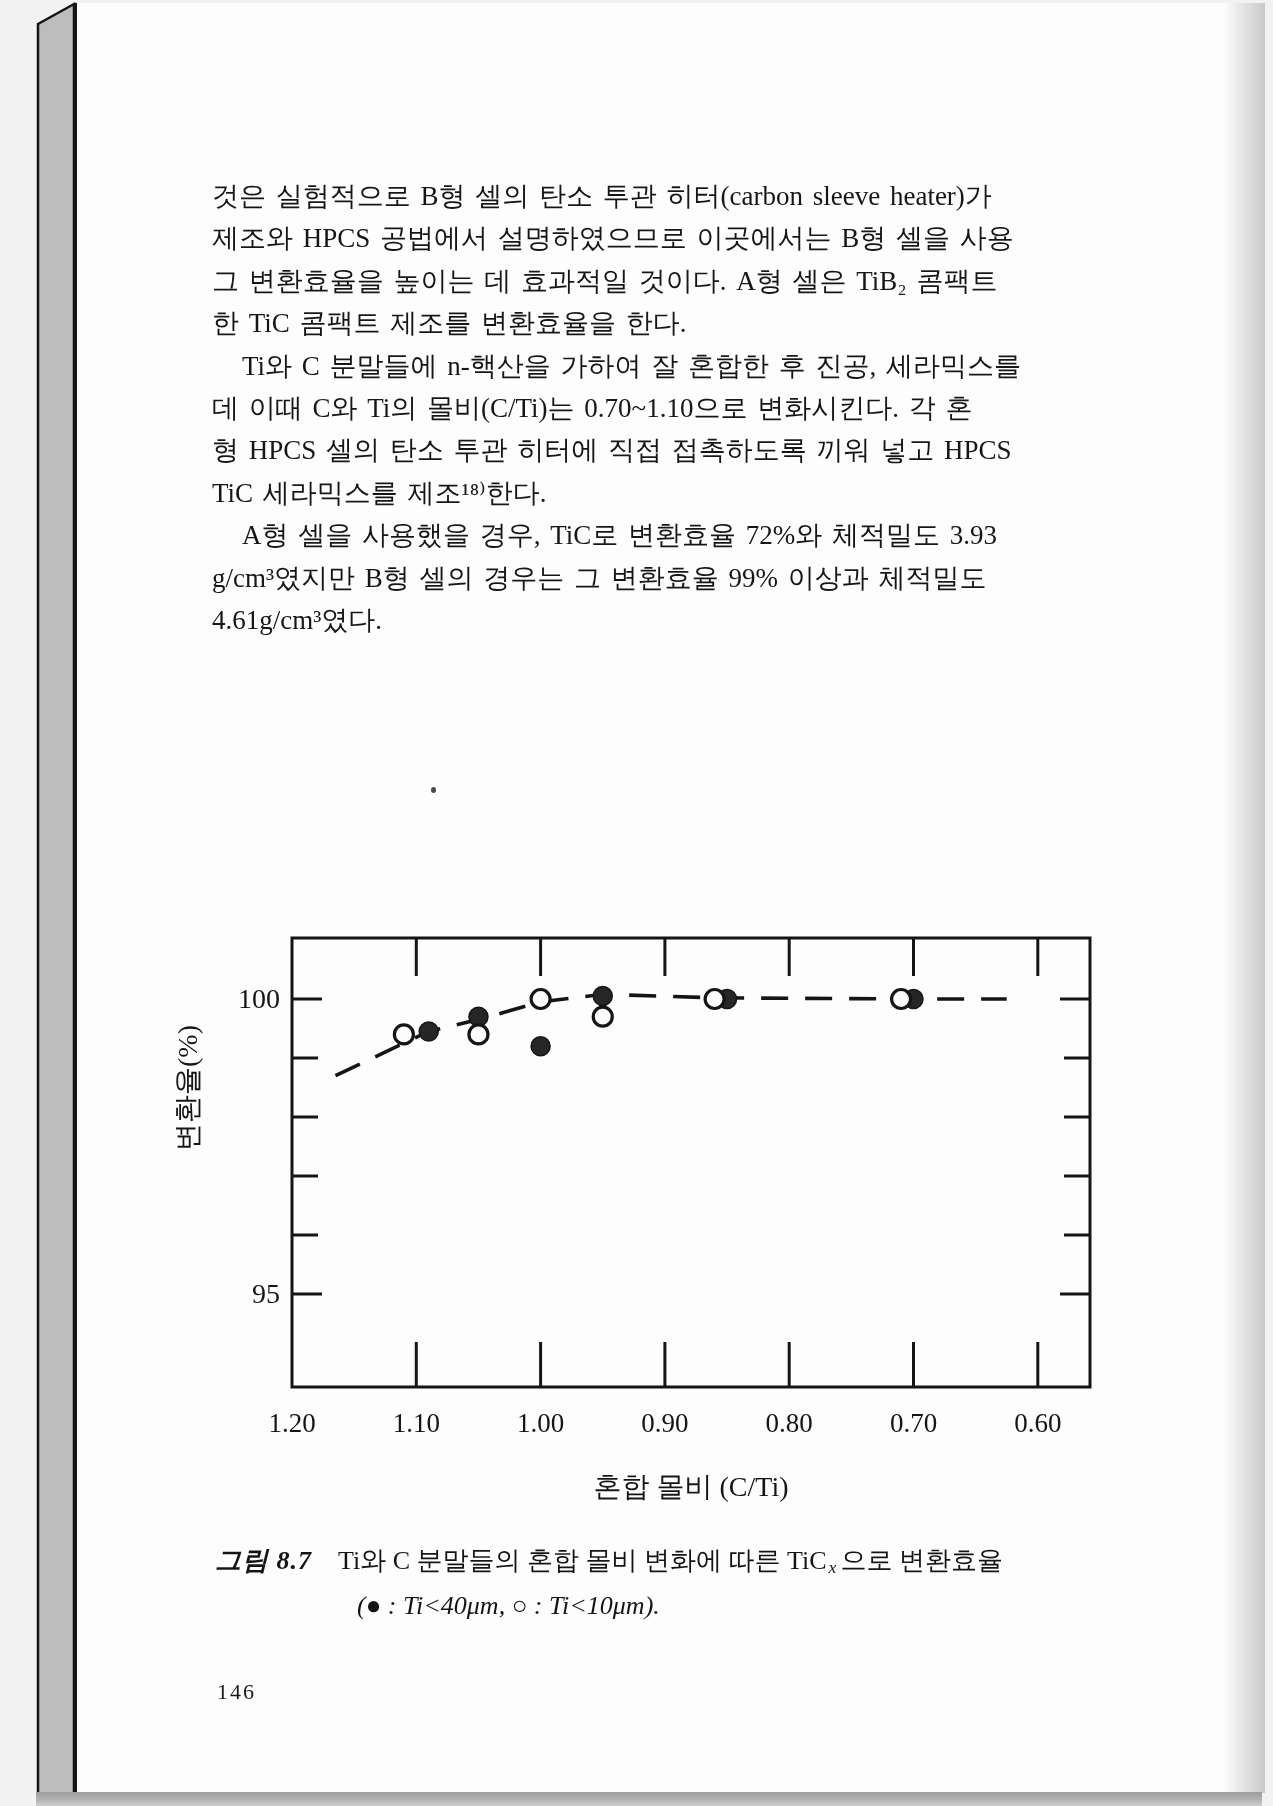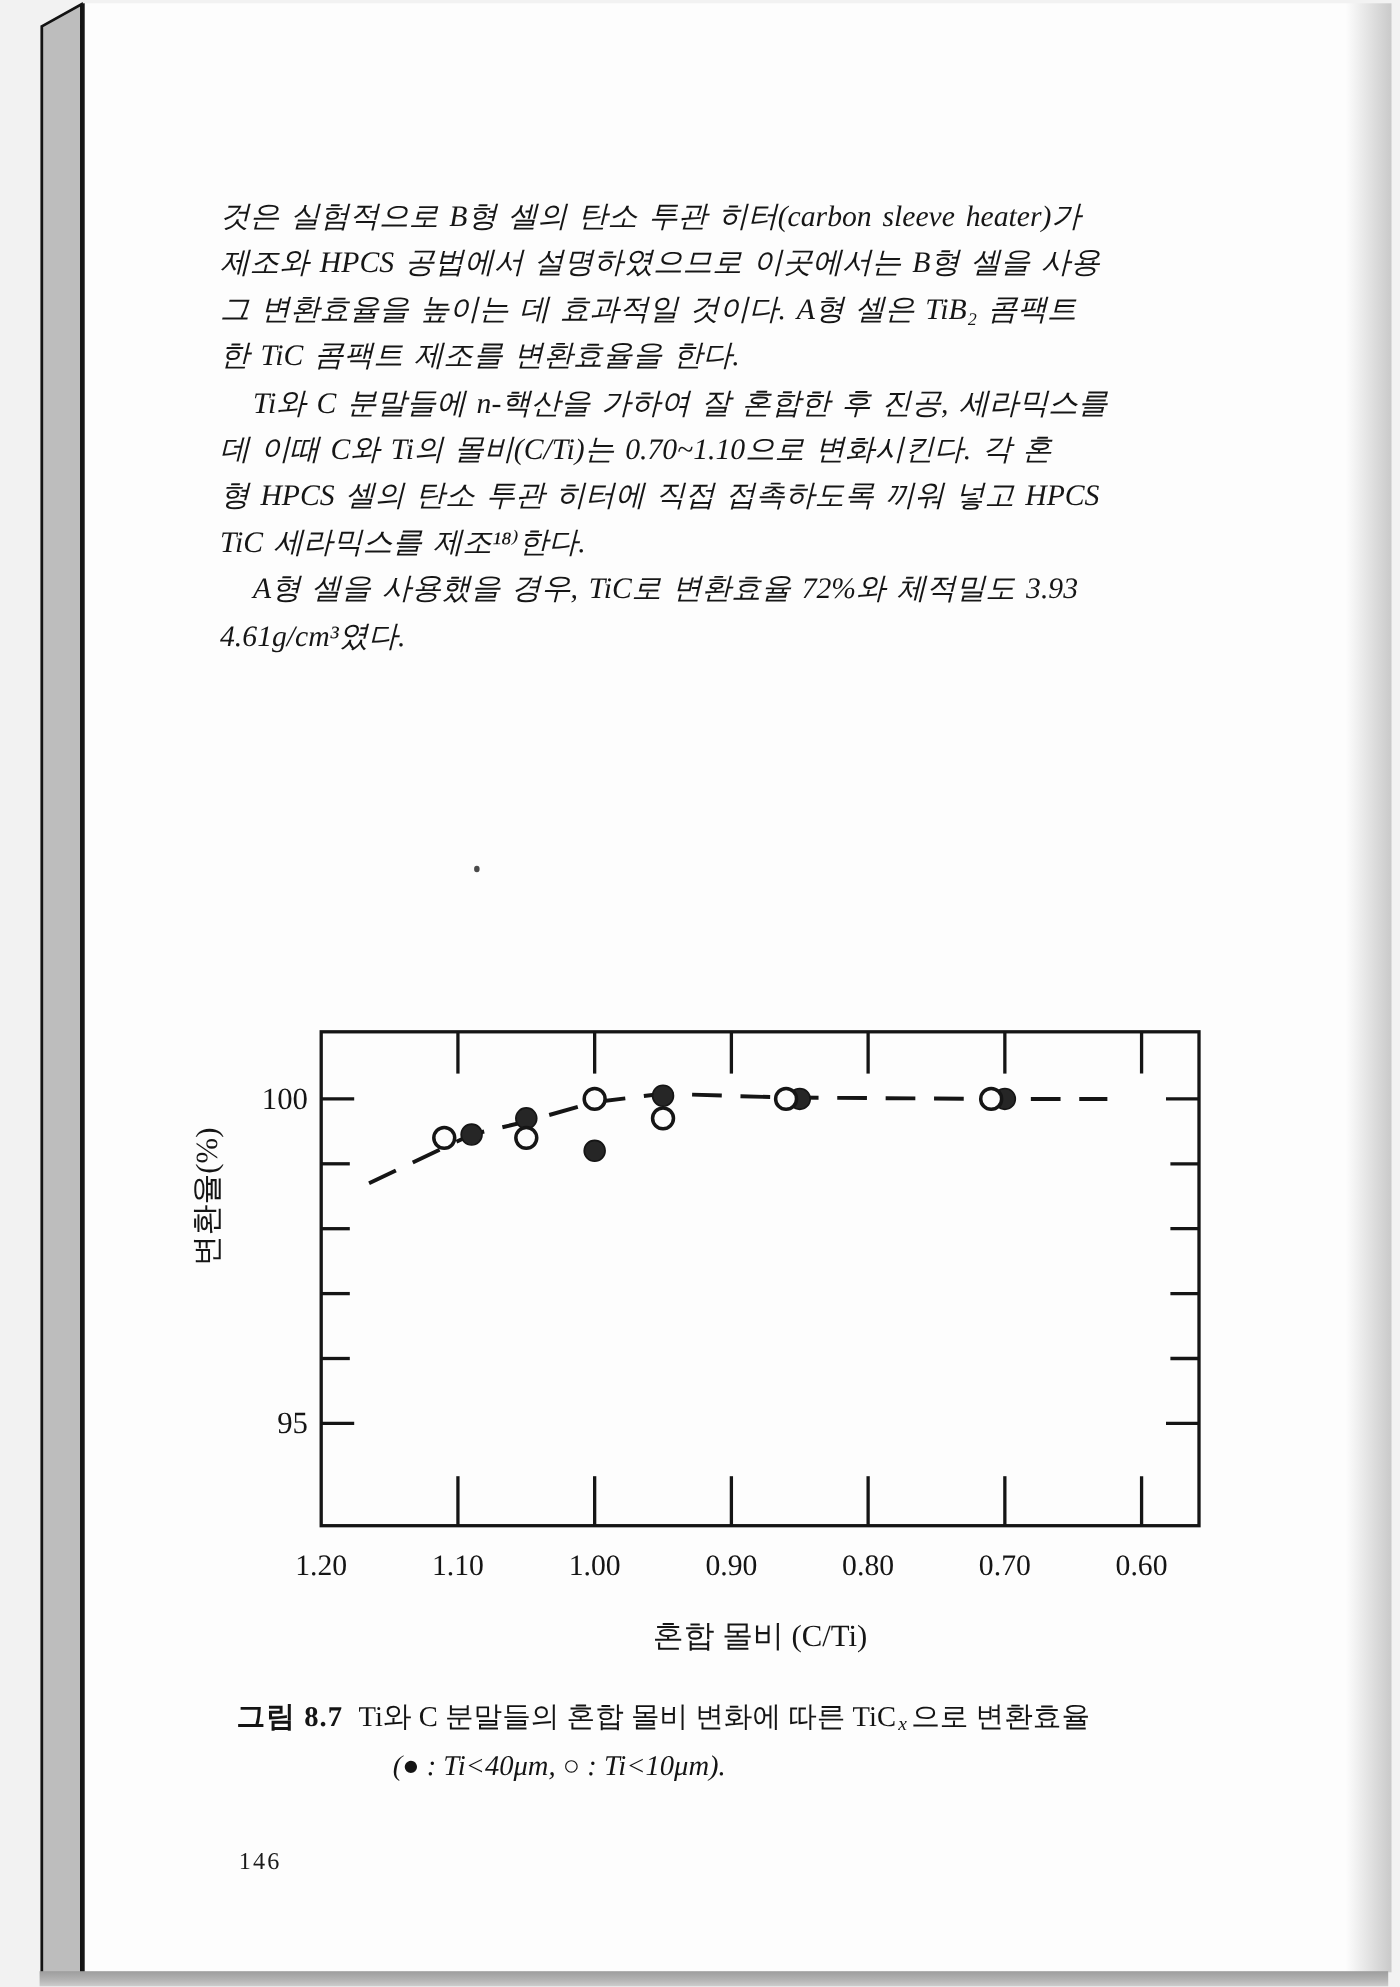--- a/index.html
+++ b/index.html
@@ -2,28 +2,28 @@
 <html><head>
 <meta charset="utf-8">
 <style>
   html,body{margin:0;padding:0;}
   body{background:#f2f2f2;font-family:"Liberation Serif","DejaVu Serif",serif;}
   .canvas{position:relative;width:1273px;height:1806px;background:#f2f2f2;overflow:hidden;}
   .backdrop{position:absolute;left:0;top:0;}
   .page{position:absolute;left:74px;top:3px;width:1188px;height:1790px;
         background:linear-gradient(to right,#fdfdfd 0%,#fdfdfd 96.5%,#c9c9c9 100%);
         border-left:3px solid #161616;}
-  .body-text{position:absolute;left:123px;top:172px;width:800px;color:#161616;
-             font-size:27px;font-style:italic;}
+  .body-text{position:absolute;left:135px;top:172px;width:800px;color:#161616;
+             font-size:27px;}
   .body-text .line{height:42.4px;line-height:42.4px;white-space:nowrap;word-spacing:3px;}
   .body-text .line.indent{padding-left:30px;}
   .chart-svg{position:absolute;left:76px;top:897px;}
   .caption{position:absolute;left:138px;top:1540px;width:900px;color:#141414;font-size:26px;}
   .cap-line1{white-space:nowrap;}
-  .cap-label{font-weight:bold;margin-right:14px;letter-spacing:1px;}
+  .cap-label{font-weight:bold;margin-right:26px;letter-spacing:1px;font-style:italic;}
   .cap-text{font-weight:500;}
   .sub{font-size:0.68em;vertical-align:-0.25em;font-style:italic;margin:0 4px 0 2px;}
   .cap-line2{margin-top:13px;padding-left:142px;white-space:nowrap;font-style:italic;}
   .page-number{position:absolute;left:140px;top:1676px;font-size:22px;color:#1b1b1b;
                letter-spacing:2px;}
   .speck{position:absolute;left:354px;top:784px;width:5px;height:6px;background:#4a4a4a;
          border-radius:50%;}
   .bottom-shadow{position:absolute;left:36px;top:1792px;width:1226px;height:14px;
                  background:linear-gradient(to bottom,#9d9d9d 0%,#b3b3b3 55%,#cecece 100%);}
 </style>
@@ -41,20 +41,21 @@
     <div class="body-text" id="bodyText">
         <div class="line">것은 실험적으로 B형 셀의 탄소 투관 히터(carbon sleeve heater)가</div>
         <div class="line">제조와 HPCS 공법에서 설명하였으므로 이곳에서는 B형 셀을 사용</div>
         <div class="line">그 변환효율을 높이는 데 효과적일 것이다. A형 셀은 TiB₂ 콤팩트</div>
         <div class="line">한 TiC 콤팩트 제조를 변환효율을 한다.</div>
         <div class="line indent">Ti와 C 분말들에 n-핵산을 가하여 잘 혼합한 후 진공, 세라믹스를</div>
         <div class="line">데 이때 C와 Ti의 몰비(C/Ti)는 0.70~1.10으로 변화시킨다. 각 혼</div>
         <div class="line">형 HPCS 셀의 탄소 투관 히터에 직접 접촉하도록 끼워 넣고 HPCS</div>
         <div class="line">TiC 세라믹스를 제조¹⁸⁾한다.</div>
         <div class="line indent">A형 셀을 사용했을 경우, TiC로 변환효율 72%와 체적밀도 3.93</div>
+        <div class="line">g/cm³였지만 B형 셀의 경우는 그 변환효율 99% 이상과 체적밀도</div>
         <div class="line">4.61g/cm³였다.</div>
       </div>
 
     <svg id="chart" class="chart-svg" width="985" height="625" viewBox="0 0 985 625">
         <g>
           <rect x="139" y="38" width="798" height="449" fill="none" stroke="#151515" stroke-width="3"></rect>
           <text x="139" y="532" text-anchor="middle" font-size="27" fill="#151515" font-family="&quot;Liberation Serif&quot;,&quot;DejaVu Serif&quot;,serif">1.20</text>
           <line x1="263.29999999999984" y1="38" x2="263.29999999999984" y2="76" stroke="#151515" stroke-width="3"></line>
           <line x1="263.29999999999984" y1="487" x2="263.29999999999984" y2="442" stroke="#151515" stroke-width="3"></line>
           <text x="263.29999999999984" y="532" text-anchor="middle" font-size="27" fill="#151515" font-family="&quot;Liberation Serif&quot;,&quot;DejaVu Serif&quot;,serif">1.10</text>

